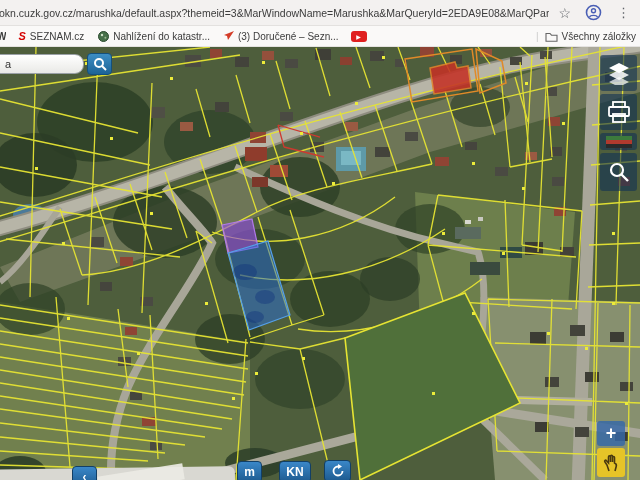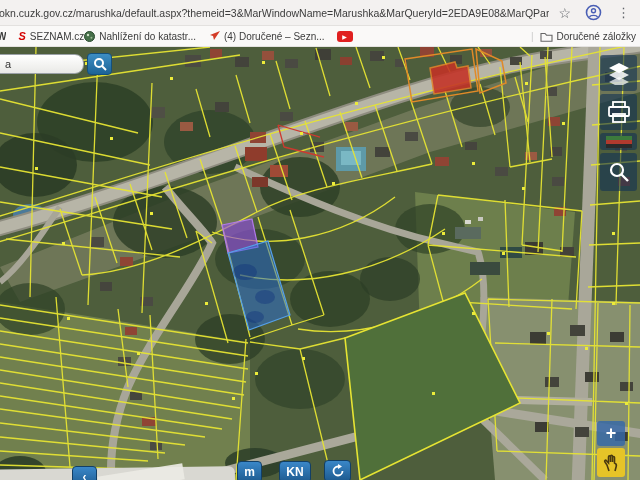--- a/index.html
+++ b/index.html
@@ -100,52 +100,52 @@
 </div>
 
 <div class="bm-row">
   <span class="bm-item" style="margin-left:-3px;font-weight:bold">
     <span class="bm-label">W</span>
   </span>
   <span class="bm-item" style="margin-left:12px">
     <span class="seznam-s">S</span>
     <span class="bm-label">SEZNAM.cz</span>
   </span>
-  <span class="bm-item" style="margin-left:0">
+  <span class="bm-item" style="margin-left:14px">
     <span style="display:flex">
       <svg width="11" height="11" viewBox="0 0 11 11">
         <circle cx="5.5" cy="5.5" r="5" fill="#47704a" stroke="#2a4a2e"></circle>
         <circle cx="4" cy="4" r="1.2" fill="#cfe0c8"></circle>
         <circle cx="7.4" cy="6.8" r="1" fill="#9ab890"></circle>
       </svg>
     </span>
     <span class="bm-label">Nahlížení do katastr...</span>
   </span>
   <span class="bm-item" style="margin-left:14px">
     <span style="display:flex">
       <svg width="10" height="10" viewBox="0 0 10 10">
           <polygon points="0,4 10,0 4,9 3,5" fill="#d43c28"></polygon>
         </svg>
     </span>
-    <span class="bm-label">(4) Doručené – Sezn...</span>
+    <span class="bm-label">(3) Doručené – Sezn...</span>
   </span>
   <span class="bm-item" style="margin-left:12px">
     <span class="yt-badge">
         <span>▶</span>
       </span>
   </span>
   <span style="margin-left:auto"></span>
   <span class="bm-sep">|</span>
   <span class="bm-item">
     <span style="display:flex">
       <svg width="13" height="11" viewBox="0 0 13 11">
           <path d="M1 2.5 h4 l1.5 1.7 H12 v6 H1 Z" fill="none" stroke="#666" stroke-width="1.1"></path>
         </svg>
     </span>
-    <span>Doručené záložky</span>
+    <span>Všechny záložky</span>
   </span>
 </div>
 
 <div id="map">
 
 <svg class="base" width="640" height="433" viewBox="0 0 640 433">
 
   <g>
     <rect x="0" y="0" width="640" height="433" fill="#4e5e3c"></rect>
     <polygon points="0,255 250,295 250,433 0,433" fill="#71804e"></polygon>

